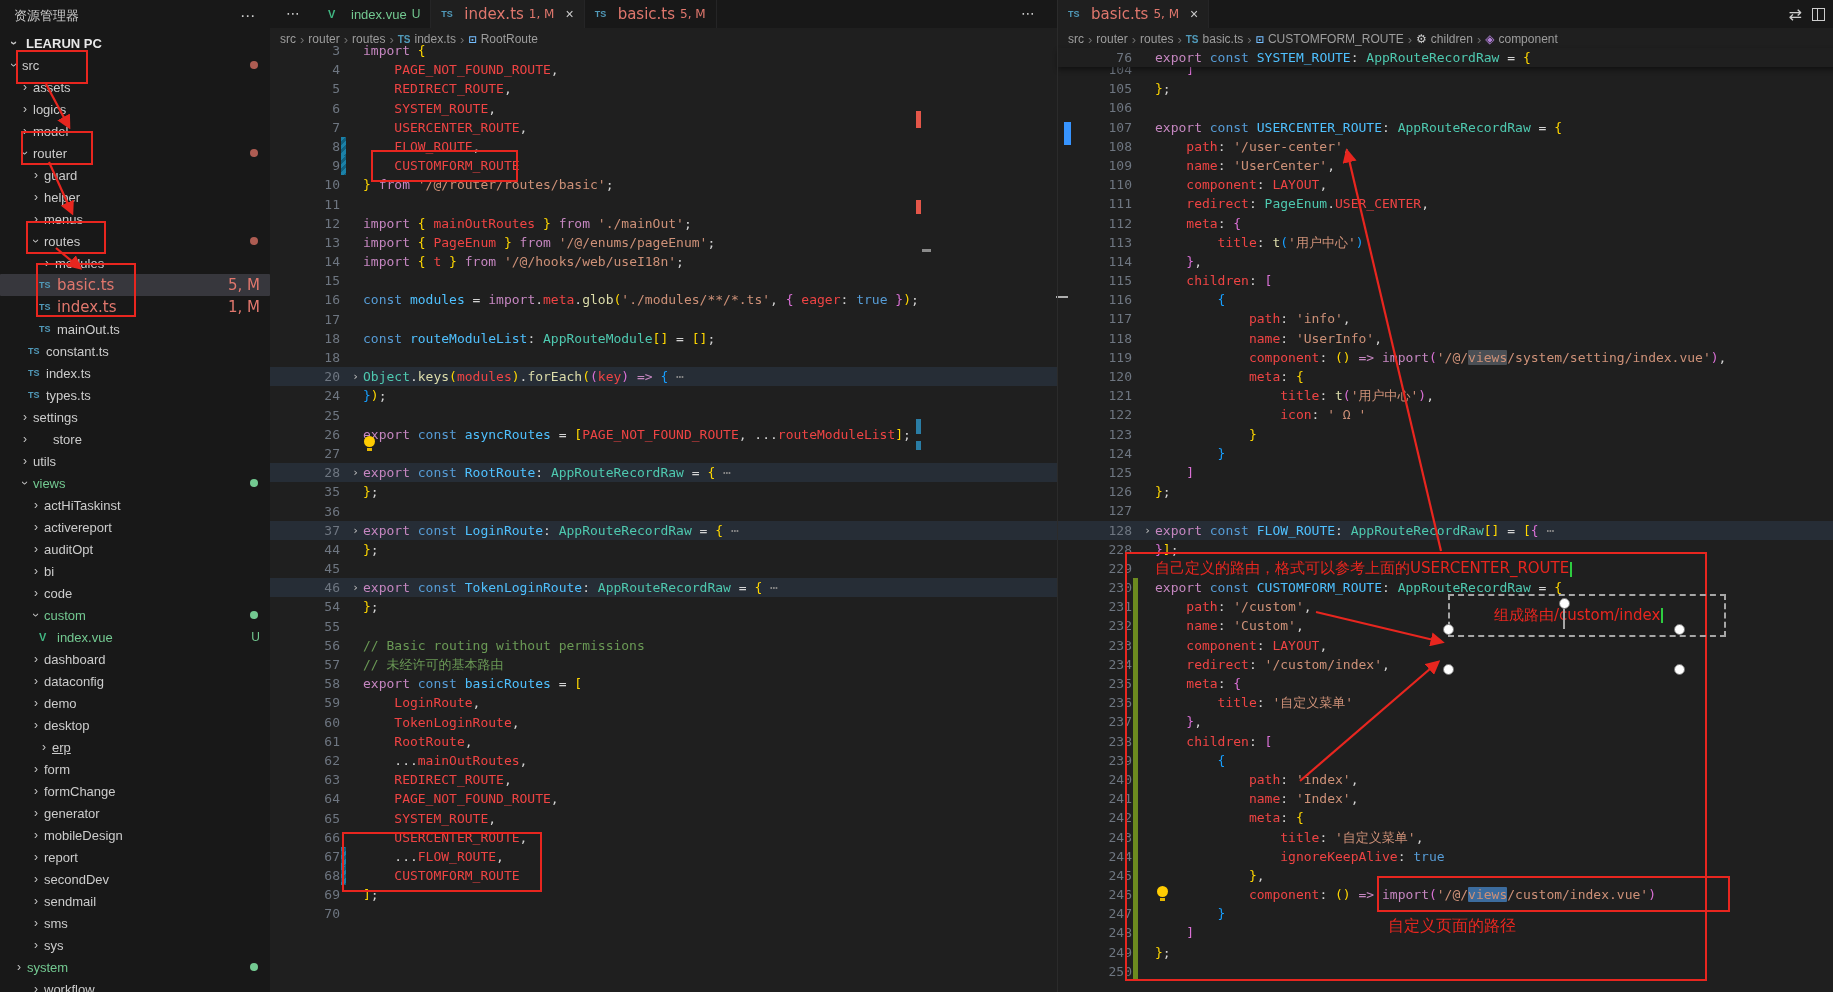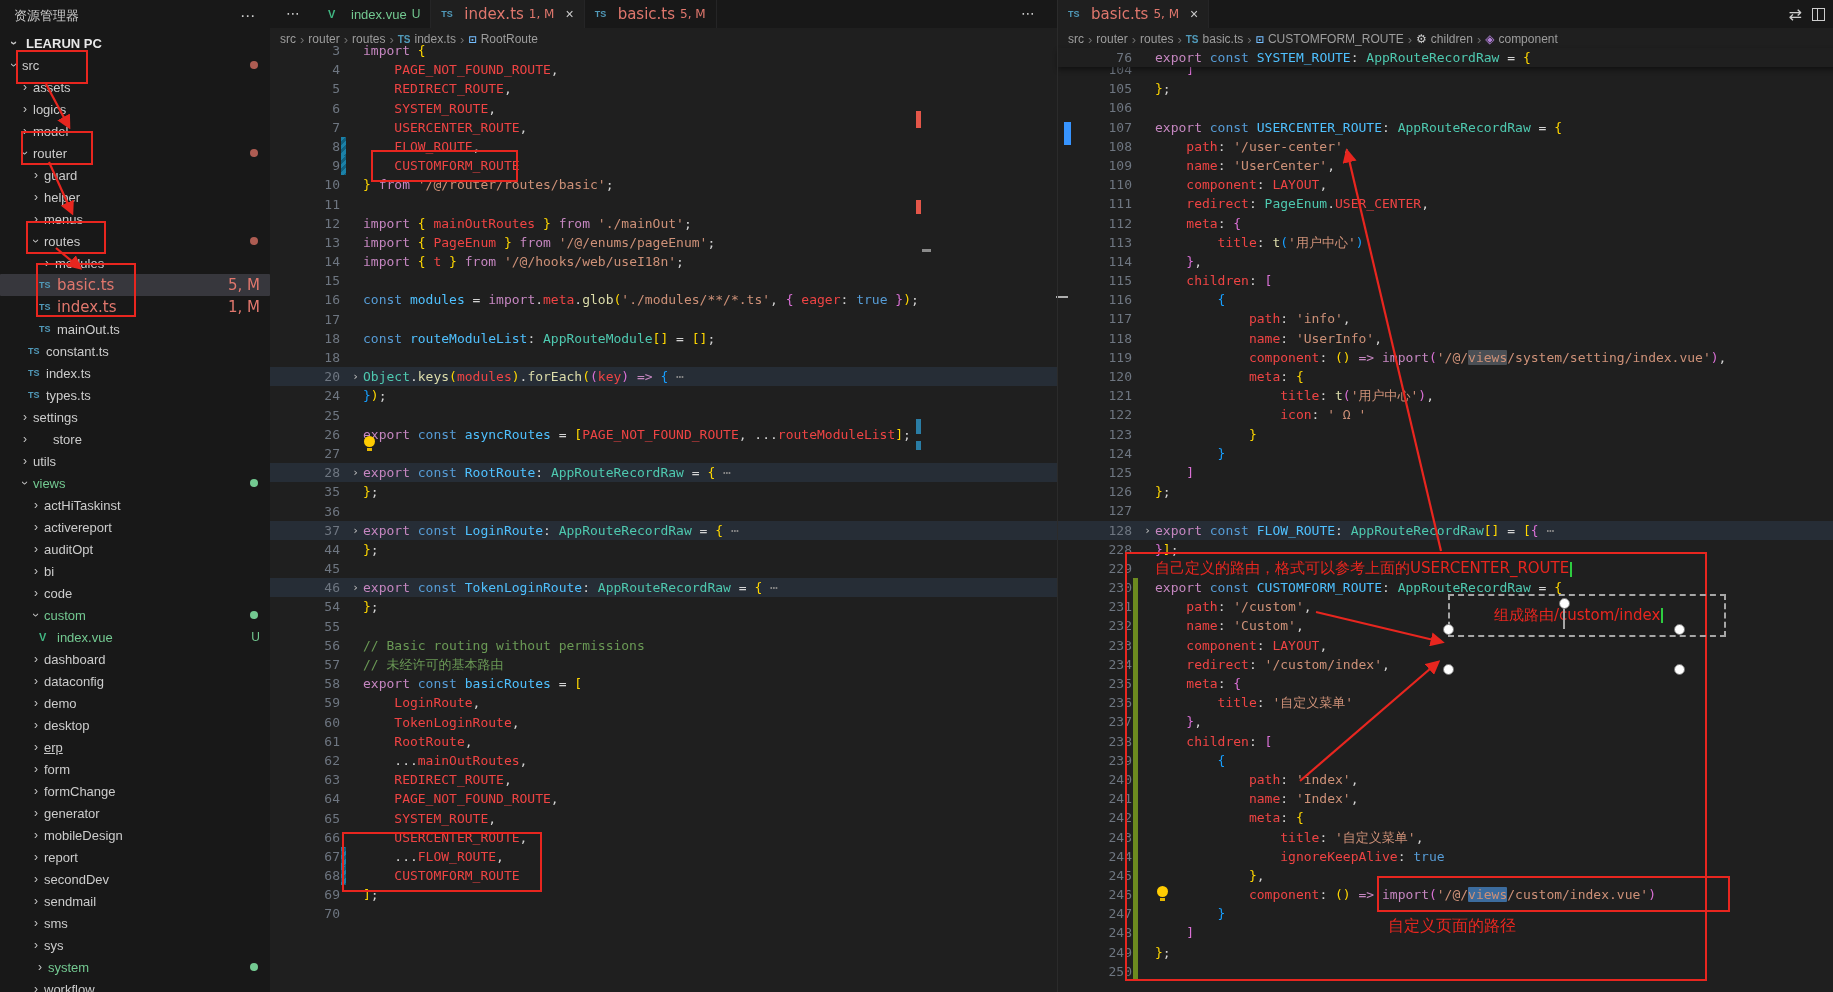--- a/index.html
+++ b/index.html
@@ -223,21 +223,21 @@
         <span class="tlabel ">dataconfig</span>
       </div>
       <div class="trow" style="padding-left: 28px;">
         <span class="tw closed"></span>
         <span class="tlabel ">demo</span>
       </div>
       <div class="trow" style="padding-left: 28px;">
         <span class="tw closed"></span>
         <span class="tlabel ">desktop</span>
       </div>
-      <div class="trow" style="padding-left: 28px; text-decoration: underline;">
+      <div class="trow" style="padding-left: 36px; text-decoration: underline;">
         <span class="tw closed"></span>
         <span class="tlabel ">erp</span>
       </div>
       <div class="trow" style="padding-left: 28px;">
         <span class="tw closed"></span>
         <span class="tlabel ">form</span>
       </div>
       <div class="trow" style="padding-left: 28px;">
         <span class="tw closed"></span>
         <span class="tlabel ">formChange</span>
@@ -263,21 +263,21 @@
         <span class="tlabel ">sendmail</span>
       </div>
       <div class="trow" style="padding-left: 28px;">
         <span class="tw closed"></span>
         <span class="tlabel ">sms</span>
       </div>
       <div class="trow" style="padding-left: 28px;">
         <span class="tw closed"></span>
         <span class="tlabel ">sys</span>
       </div>
-      <div class="trow" style="padding-left: 32px; align-items: center;">
+      <div class="trow" style="padding-left: 11px; align-items: center;">
         <span class="tw closed"></span>
         <span class="tlabel g">system</span>
         <span class="tdot g"></span>
       </div>
       <div class="trow" style="padding-left: 28px;">
         <span class="tw closed"></span>
         <span class="tlabel ">workflow</span>
       </div>
     </div>
 </div>

